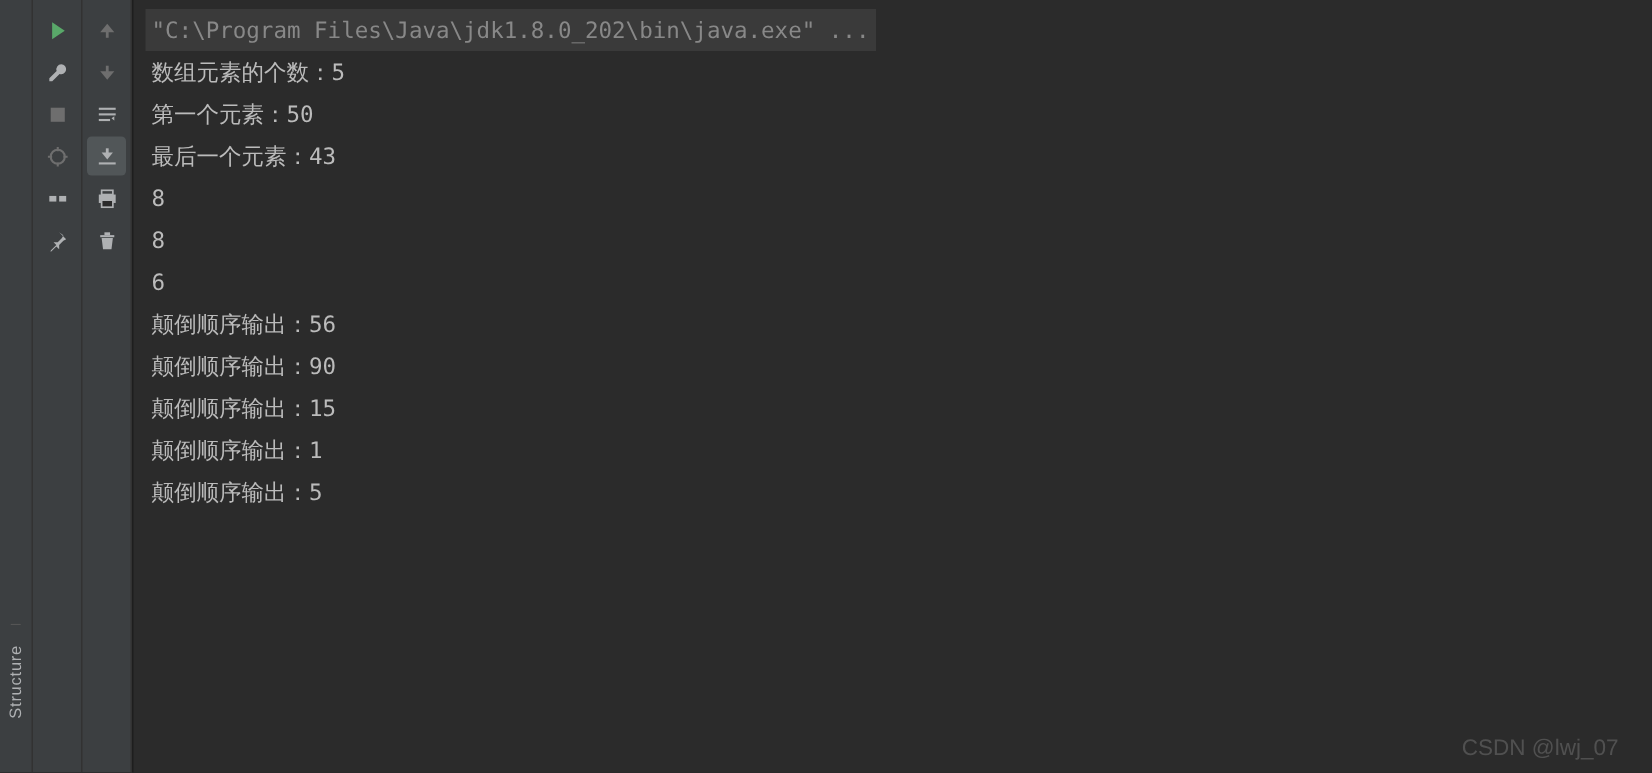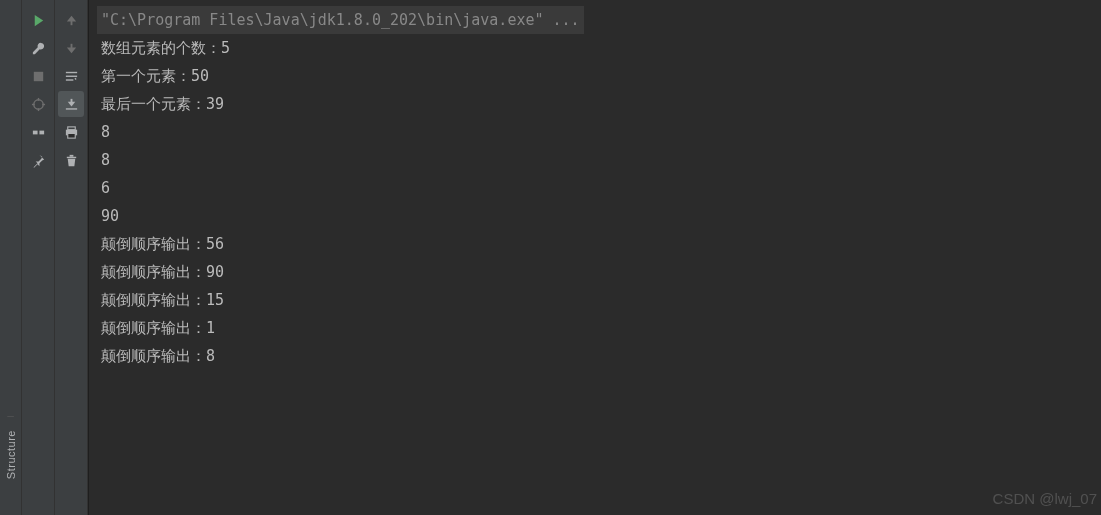--- a/index.html
+++ b/index.html
@@ -90,21 +90,21 @@
       padding: 0 4px;
       display: inline-block;
     }
     .console .out-line {
       padding: 0 4px;
       white-space: pre;
     }
     .watermark {
       position: absolute;
       bottom: 8px;
-      right: 4px;
+      right: 22px;
       color: #6a6a6a;
       font-size: 15px;
       font-family: "Microsoft YaHei", sans-serif;
       opacity: 0.6;
     }
   </style>
 </head>
 <body>
 
 <div class="side-tab">
@@ -191,25 +191,24 @@
         <rect x="6" y="2" width="4" height="2" fill="#afb1b3"></rect>
         <path d="M4 6h8l-1 8H5z" fill="#afb1b3"></path>
       </svg>
   </div>
 </div>
 
 <div class="console">
   <div class="cmd-line">"C:\Program Files\Java\jdk1.8.0_202\bin\java.exe" ...</div>
   <div class="out-line">数组元素的个数：5</div>
   <div class="out-line">第一个元素：50</div>
-  <div class="out-line">最后一个元素：39</div>
+  <div class="out-line">最后一个元素：43</div>
   <div class="out-line">8</div>
   <div class="out-line">8</div>
   <div class="out-line">6</div>
-  <div class="out-line">90</div>
   <div class="out-line">颠倒顺序输出：56</div>
   <div class="out-line">颠倒顺序输出：90</div>
   <div class="out-line">颠倒顺序输出：15</div>
   <div class="out-line">颠倒顺序输出：1</div>
-  <div class="out-line">颠倒顺序输出：8</div>
+  <div class="out-line">颠倒顺序输出：5</div>
 </div>
 
 <div class="watermark">CSDN @lwj_07</div>
 
 </body></html>

